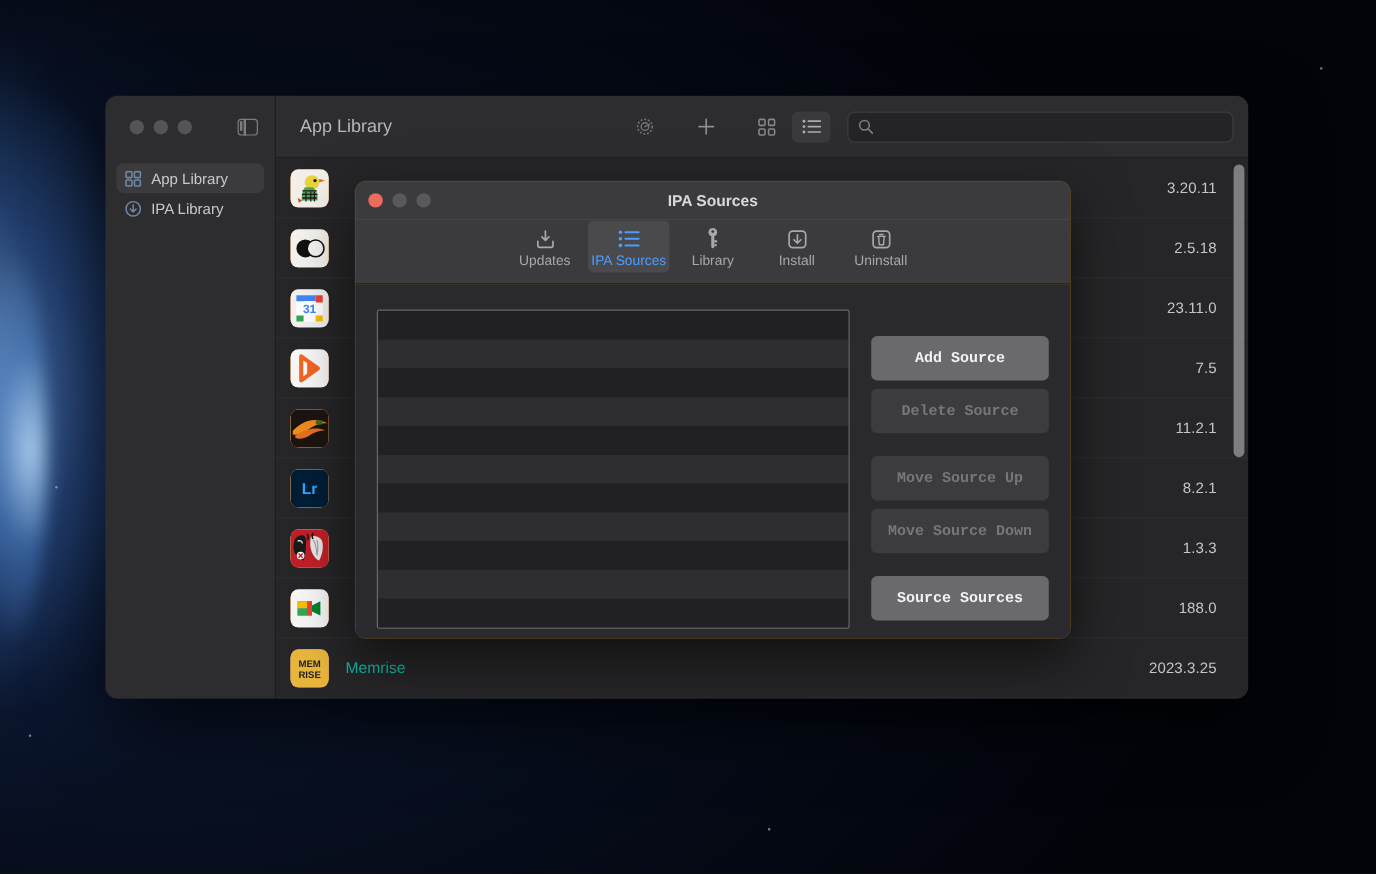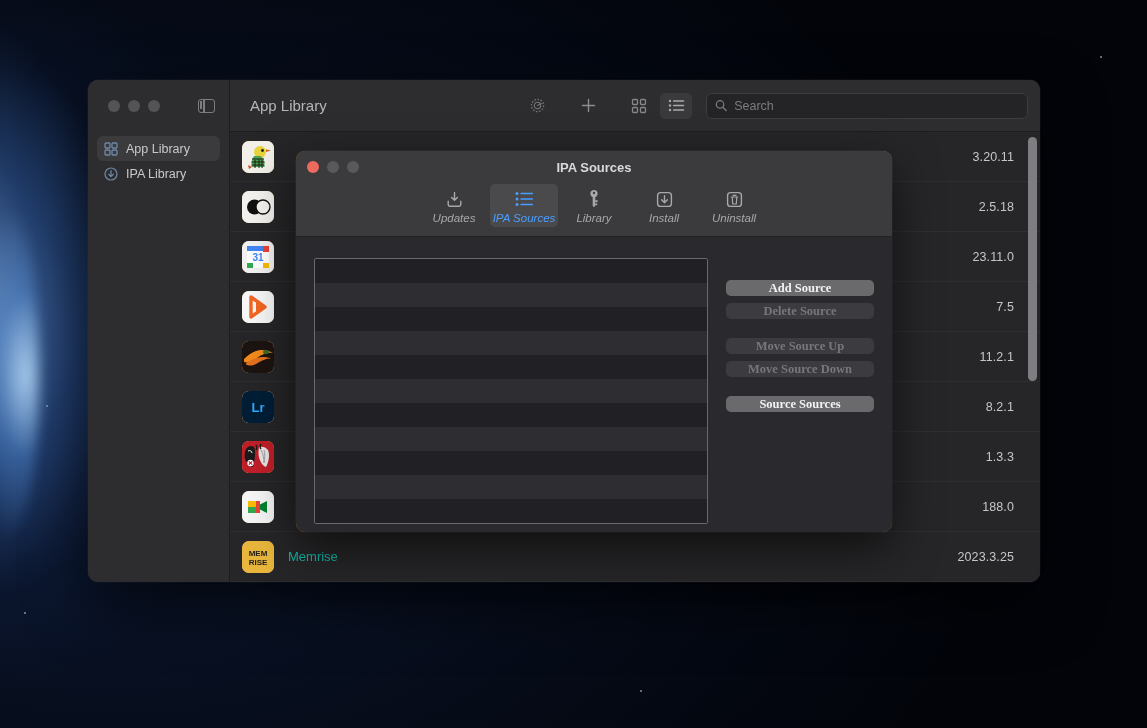--- a/index.html
+++ b/index.html
@@ -262,21 +262,21 @@
   .dlg-tab {
     width: 68px;
     padding: 4px 0 3px 0;
     border-radius: 5px;
     display: flex;
     flex-direction: column;
     align-items: center;
     gap: 2px;
   }
   .dlg-tab.selected { background: #4a4a4d; }
-  .dlg-tab .lbl { font-size: 11.5px; color: #a8a8ac; white-space: nowrap; font-style: italic; }
+  .dlg-tab .lbl { font-size: 11.5px; color: #a8a8ac; white-space: nowrap; }
   .dlg-tab.selected .lbl { color: #4a9eff; }
   .dlg-tab .ic { height: 22px; display: flex; align-items: center; justify-content: center; }
 
   #dlg-body {
     flex: 1;
     display: flex;
     padding: 21px 18px 18px 18px;
     gap: 18px;
     background: #2a2a2e;
   }
@@ -293,32 +293,32 @@
   .src-row.even { background: #2d2d32; }
 
   #dlg-buttons {
     flex: 1;
     display: flex;
     flex-direction: column;
     align-items: stretch;
     padding-top: 22px;
   }
   .dlg-btn {
-    height: 16px;
+    height: 37px;
     border-radius: 5px;
     background: #6a6a6d;
     color: #f2f2f4;
     font-size: 12.5px;
     font-weight: bold;
     display: flex;
     align-items: center;
     justify-content: center;
     margin-bottom: 7px;
     border: 0;
-    font-family: Liberation Serif, serif;
+    font-family: Liberation Mono, monospace;
   }
   .dlg-btn.disabled {
     background: #3c3c40;
     color: #77777b;
   }
   .btn-gap { height: 12px; }
 </style>
 </head>
 <body>
 
@@ -394,21 +394,20 @@
           <circle cx="2" cy="12" r="1.2" fill="#a9a9ae"></circle>
           <path d="M5.6 3h10M5.6 7.5h10M5.6 12h10" stroke="#a9a9ae" stroke-width="1.4" stroke-linecap="round"></path>
         </svg>
       </div>
 
       <div id="search-box">
         <svg width="13" height="13" viewBox="0 0 13 13">
           <circle cx="5.4" cy="5.4" r="4" fill="none" stroke="#7e7e83" stroke-width="1.3"></circle>
           <path d="M8.5 8.5l3.4 3.4" stroke="#7e7e83" stroke-width="1.4" stroke-linecap="round"></path>
         </svg>
-        <input id="search-input" type="text" placeholder="Search" style="">
       </div>
     </div>
 
     <div id="app-list-wrap">
       <div id="app-list">
           <div class="app-row">
             <div class="app-icon"><svg viewBox="0 0 32 32">
                 <rect width="32" height="32" fill="#f2f0e8"></rect>
     <circle cx="18" cy="11" r="6" fill="#e8d43c"></circle>
                 <circle cx="20.5" cy="9.5" r="1.4" fill="#1d1d1d"></circle>

